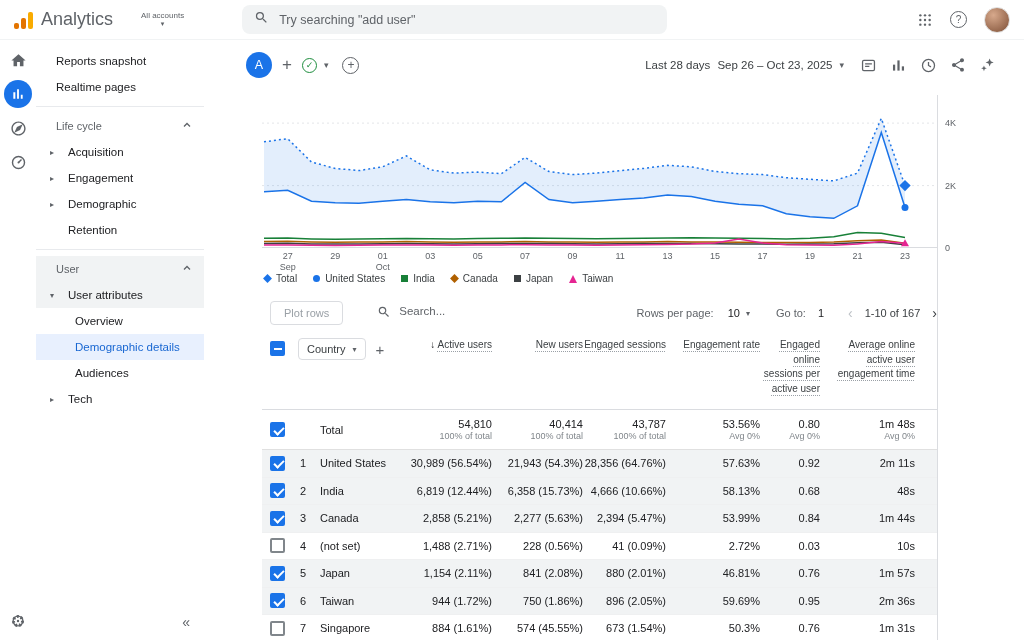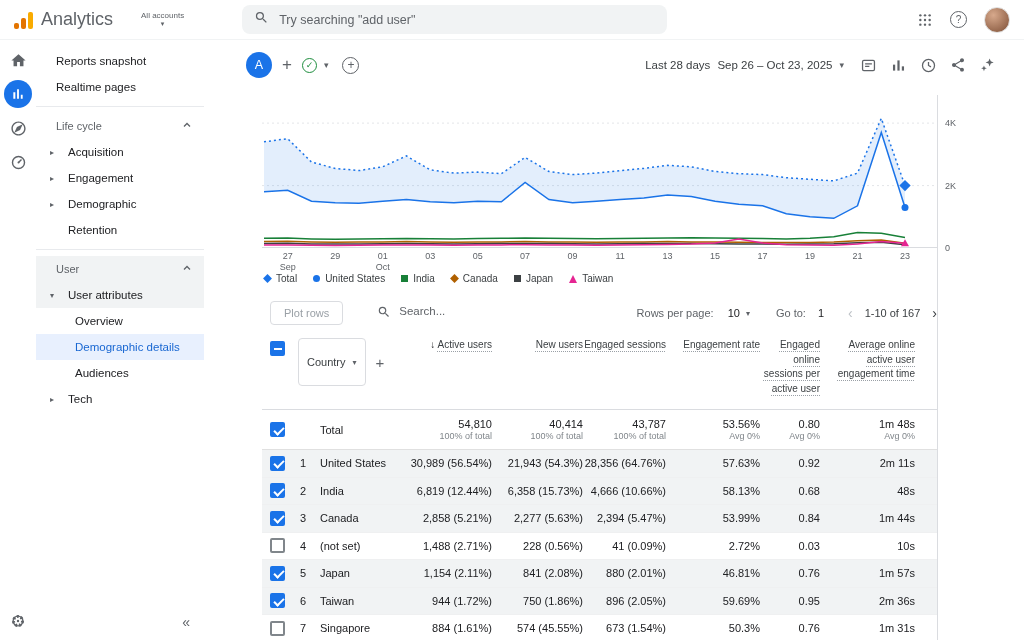--- a/index.html
+++ b/index.html
@@ -85,21 +85,21 @@
   .ctl-goto{color:#202124;margin-left:12px;cursor:pointer}
   .pg-prev{color:#bdc1c6;font-size:14px;margin-left:24px;cursor:default}
   .pg-label{color:#3c4043;margin-left:12px}
   .pg-next{color:#3c4043;font-size:14px;margin-left:12px;cursor:pointer}
 
   
   .table{margin:4px 0 0 58px;width:675px}
   .trow{display:grid;grid-template-columns:36px 22px 78px 94px 91px 83px 94px 60px 95px;padding-right:22px;align-items:center}
   .thead{align-items:start;padding-top:6px;padding-bottom:8px;border-bottom:1px solid #dadce0;min-height:78px}
   .chipwrap{grid-column:2/4;display:flex;align-items:center;gap:10px}
-  .dim-chip{display:inline-flex;align-items:center;gap:7px;border:1px solid #dadce0;border-radius:4px;padding:17px 8px;font-size:11px;color:#3c4043;background:#fff;cursor:pointer}
+  .dim-chip{display:inline-flex;align-items:center;gap:7px;border:1px solid #dadce0;border-radius:4px;padding:4px 8px;font-size:11px;color:#3c4043;background:#fff;cursor:pointer}
   .addplus{color:#5f6368;font-size:15px;cursor:pointer}
   .hcell{font-size:10px;color:#3c4043;text-align:right;line-height:1.45;cursor:pointer}
   .hcell .lbl{text-decoration:underline dotted;text-decoration-color:#9aa0a6;text-underline-offset:3px}
   .sorticon{color:#202124}
   .trow.total{height:40px;border-bottom:1px solid #e0e0e0;font-size:11px}
   .trow.datarow{height:27.5px;border-bottom:1px solid #eff0f1;font-size:11px}
   .datarow.sel{background:#f1f3f4}
   .rownum{text-align:left;padding-left:2px;color:#202124}
   .country{color:#202124}
   .vcell{text-align:right;white-space:nowrap}

